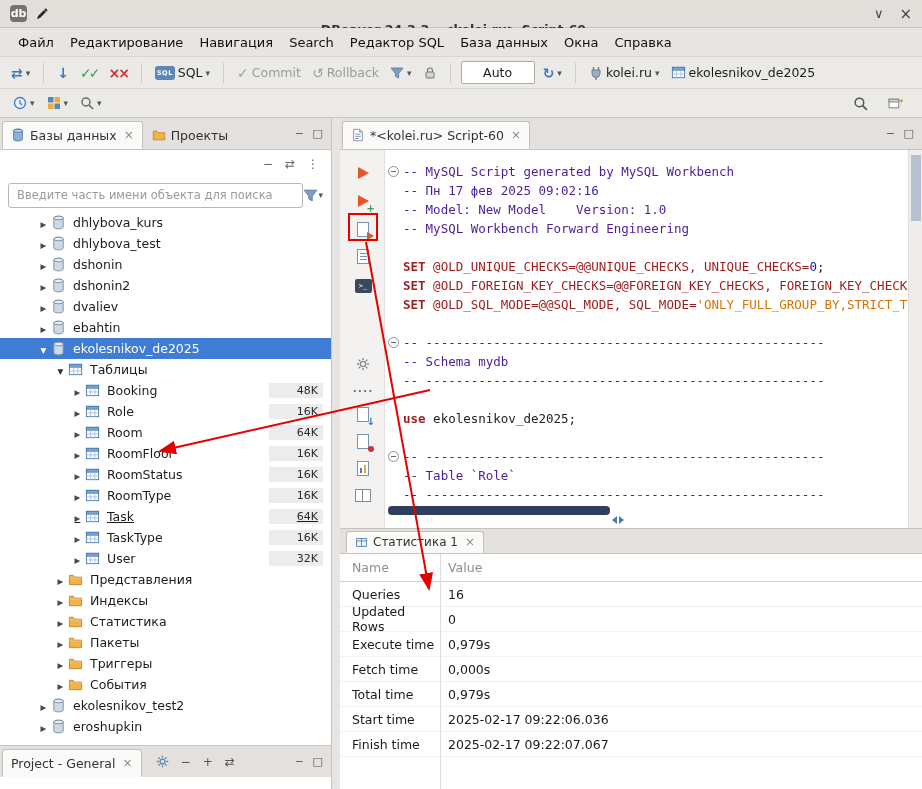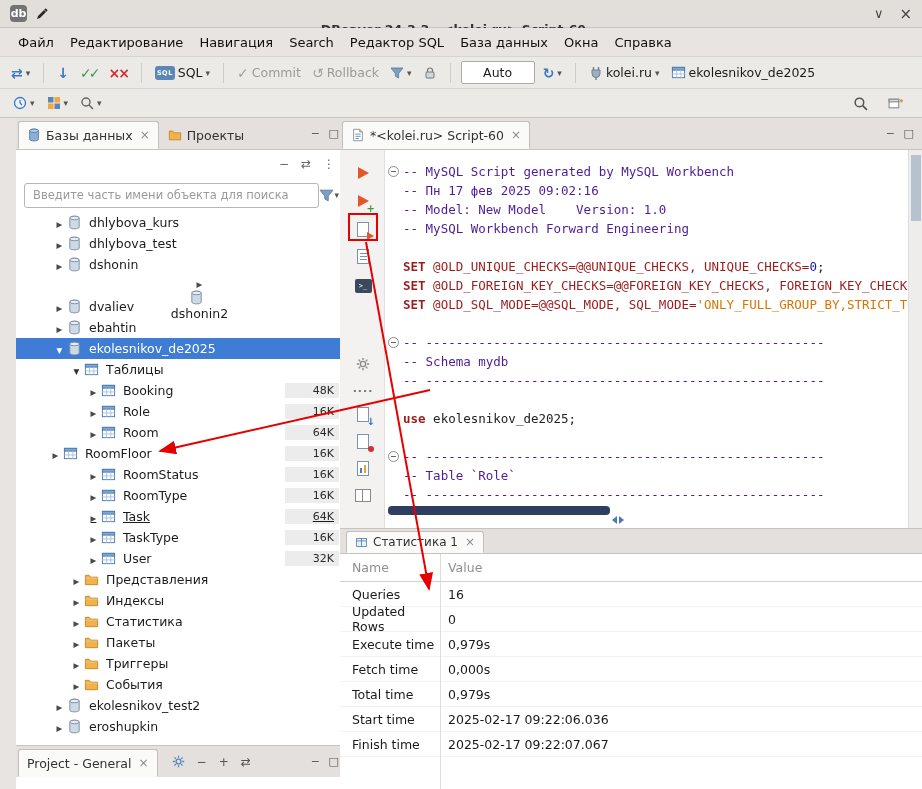--- a/index.html
+++ b/index.html
@@ -29,21 +29,21 @@
   .g-green{color:#3a9d4f;font-weight:bold;letter-spacing:-3px;}
   .g-red{color:#cc3333;font-weight:bold;letter-spacing:-2px;}
   .g-gray{color:#a0a0a0;}
   .dim{color:#9b9b9b;}
   .sqlbadge{background:#5b87b8;color:#fff;font-size:6.5px;font-weight:bold;border-radius:3px;padding:3px 2px;letter-spacing:.5px;}
   .autobox{width:74px;height:23px;background:#fff;border:1px solid #aeaba7;border-radius:2px;display:flex;align-items:center;justify-content:center;font-size:12.5px;}
   .tb-label{font-size:12.5px;}
   .tbar2-right{margin-left:auto;display:flex;align-items:center;gap:14px;padding-right:6px;}
 
   
-  .left-panel{position:absolute;left:16px;top:118px;width:332px;bottom:0;background:#fff;border-right:1px solid #c6c3c0;}
+  .left-panel{position:absolute;left:0;top:118px;width:332px;bottom:0;background:#fff;border-right:1px solid #c6c3c0;}
   .tabbar{height:32px;background:#e3e0dd;border-bottom:1px solid #c6c3c0;display:flex;align-items:stretch;padding-left:2px;}
   .tab{display:flex;align-items:center;gap:5px;padding:0 8px;font-size:12.5px;color:#333;margin-top:3px;border:1px solid transparent;}
   .tab.active{background:#fafaf9;border:1px solid #c2bfbc;border-bottom-color:#fafaf9;border-radius:3px 3px 0 0;}
   .tab .x{color:#8a8a8a;font-size:12px;margin-left:2px;}
   .tabbar .winctl{margin-left:auto;display:flex;align-items:center;gap:10px;padding-right:8px;color:#555;font-size:11px;}
   .lp-tools{height:28px;display:flex;justify-content:flex-end;align-items:center;gap:12px;padding-right:12px;color:#666;background:#fff;}
   .lp-tools span{font-size:12px;}
   .lp-search{height:34px;display:flex;align-items:center;padding:0 8px;background:#fff;}
   .lp-search input{flex:1;height:25px;border:1px solid #b9b6b2;border-radius:3px;padding:0 8px;font-size:11.5px;font-family:inherit;color:#333;background:#fff;}
   .lp-search input::placeholder{color:#9a9a9a;}
@@ -329,21 +329,21 @@
             <path d="M3 3.2c0-1.2 2.2-2 5-2s5 .8 5 2v9.6c0 1.2-2.2 2-5 2s-5-.8-5-2z" fill="#cdd9e5" stroke="#7d8ea3"></path>
             <ellipse cx="8" cy="3.2" rx="5" ry="1.9" fill="#e6edf4" stroke="#7d8ea3"></ellipse>
           </svg>
           
           
         </span>
         <span class="tlabel">dshonin</span>
         <span class="tsize"></span>
       </div>
 
-      <div class="tree-row t-db a-right" style="padding-left: 36px; flex-direction: column;">
+      <div class="tree-row t-db a-right" style="padding-left: 36px;">
         <span class="arrow"></span>
         <span class="ticon">
           <svg class="ic-db" viewBox="0 0 16 16">
             <path d="M3 3.2c0-1.2 2.2-2 5-2s5 .8 5 2v9.6c0 1.2-2.2 2-5 2s-5-.8-5-2z" fill="#cdd9e5" stroke="#7d8ea3"></path>
             <ellipse cx="8" cy="3.2" rx="5" ry="1.9" fill="#e6edf4" stroke="#7d8ea3"></ellipse>
           </svg>
           
           
         </span>
         <span class="tlabel">dshonin2</span>
@@ -445,21 +445,21 @@
           <svg class="ic-table" viewBox="0 0 16 16">
             <rect x="1.5" y="2.5" width="13" height="11" fill="#fff" stroke="#4c7cb0"></rect>
             <rect x="1.5" y="2.5" width="13" height="3" fill="#7fa7d4" stroke="#4c7cb0"></rect>
             <path d="M6 5.5v8M10.5 5.5v8M1.5 9.5h13" stroke="#aac2dd" fill="none"></path>
           </svg>
         </span>
         <span class="tlabel">Room</span>
         <span class="tsize">64K</span>
       </div>
 
-      <div class="tree-row t-table a-right" style="padding-left: 32px;">
+      <div class="tree-row t-table a-right" style="padding-left: 70px;">
         <span class="arrow"></span>
         <span class="ticon">
           
           
           <svg class="ic-table" viewBox="0 0 16 16">
             <rect x="1.5" y="2.5" width="13" height="11" fill="#fff" stroke="#4c7cb0"></rect>
             <rect x="1.5" y="2.5" width="13" height="3" fill="#7fa7d4" stroke="#4c7cb0"></rect>
             <path d="M6 5.5v8M10.5 5.5v8M1.5 9.5h13" stroke="#aac2dd" fill="none"></path>
           </svg>
         </span>

